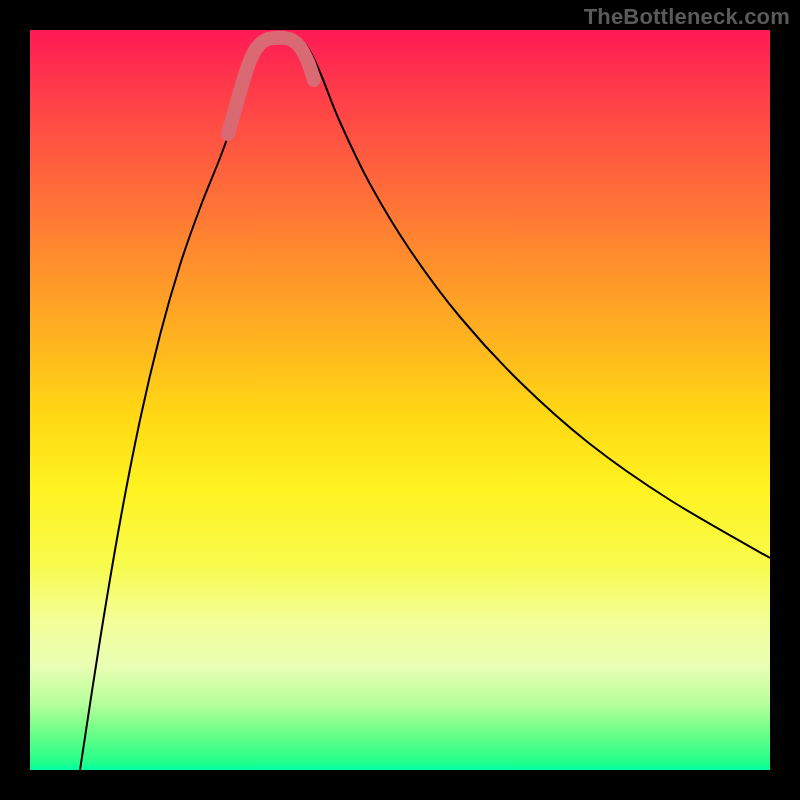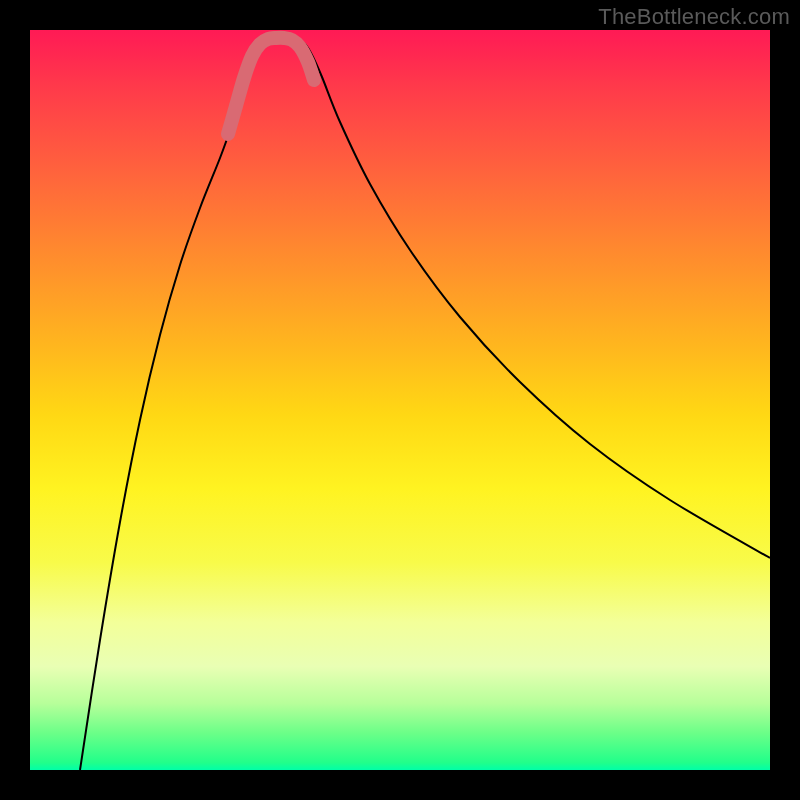--- a/index.html
+++ b/index.html
@@ -50,21 +50,21 @@
     width: 740px;
     height: 740px;
     pointer-events: none;
   }
   .watermark {
     position: absolute;
     top: 4px;
     right: 10px;
     color: #5a5a5a;
     font-size: 22px;
-    font-weight: 400;
+    font-weight: 700;
     letter-spacing: 0.2px;
     pointer-events: none;
     user-select: none;
   }
 </style>
 </head>
 <body>
 
 <div class="frame">
   <div class="gradient"></div>

